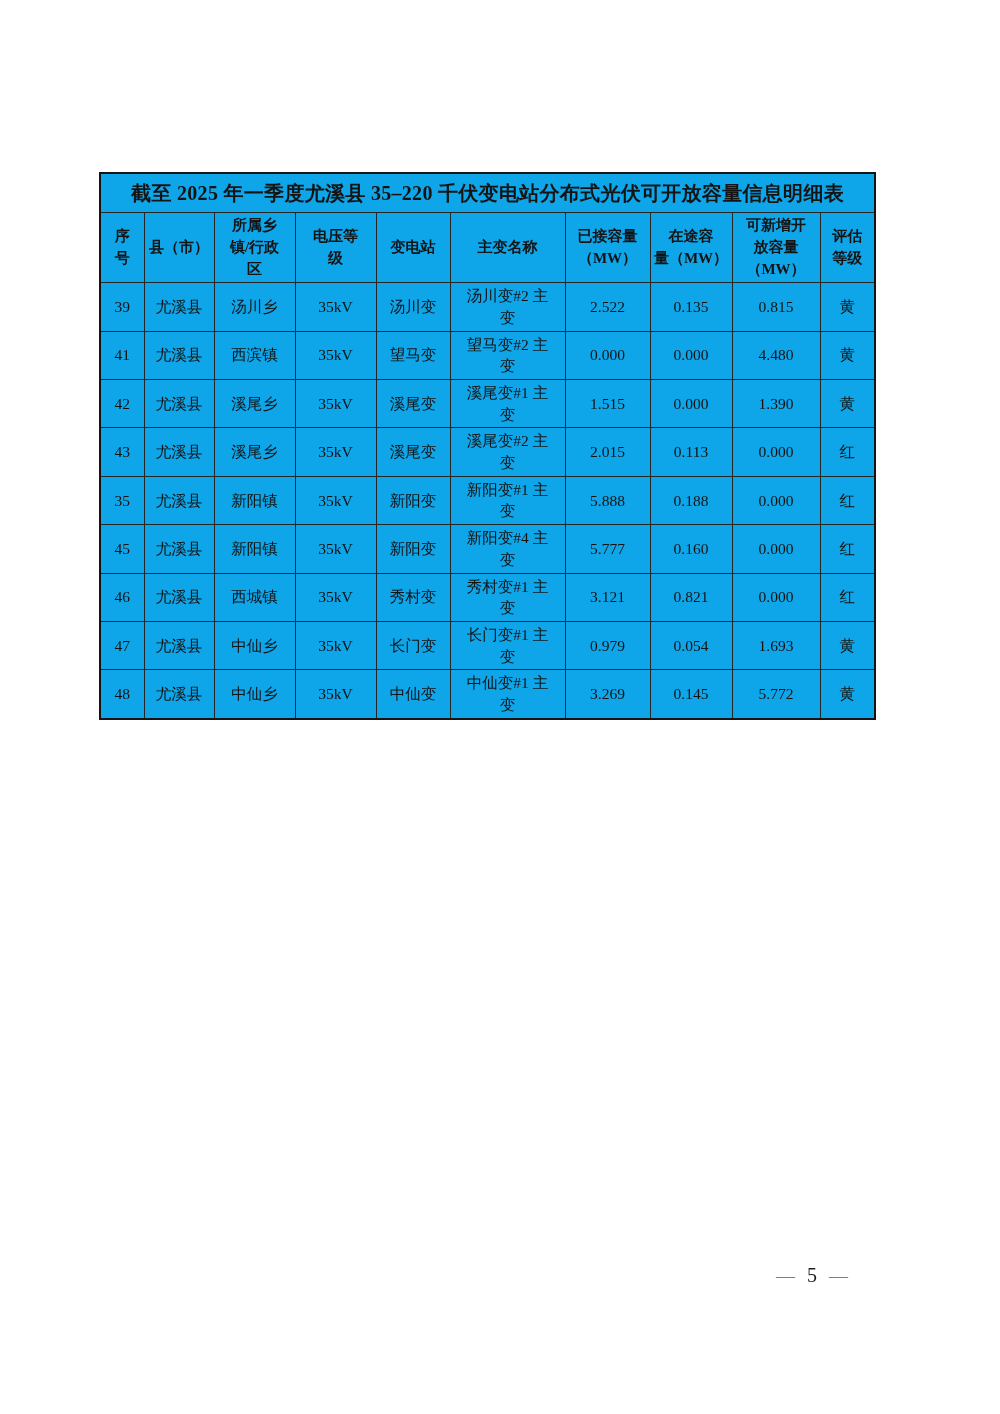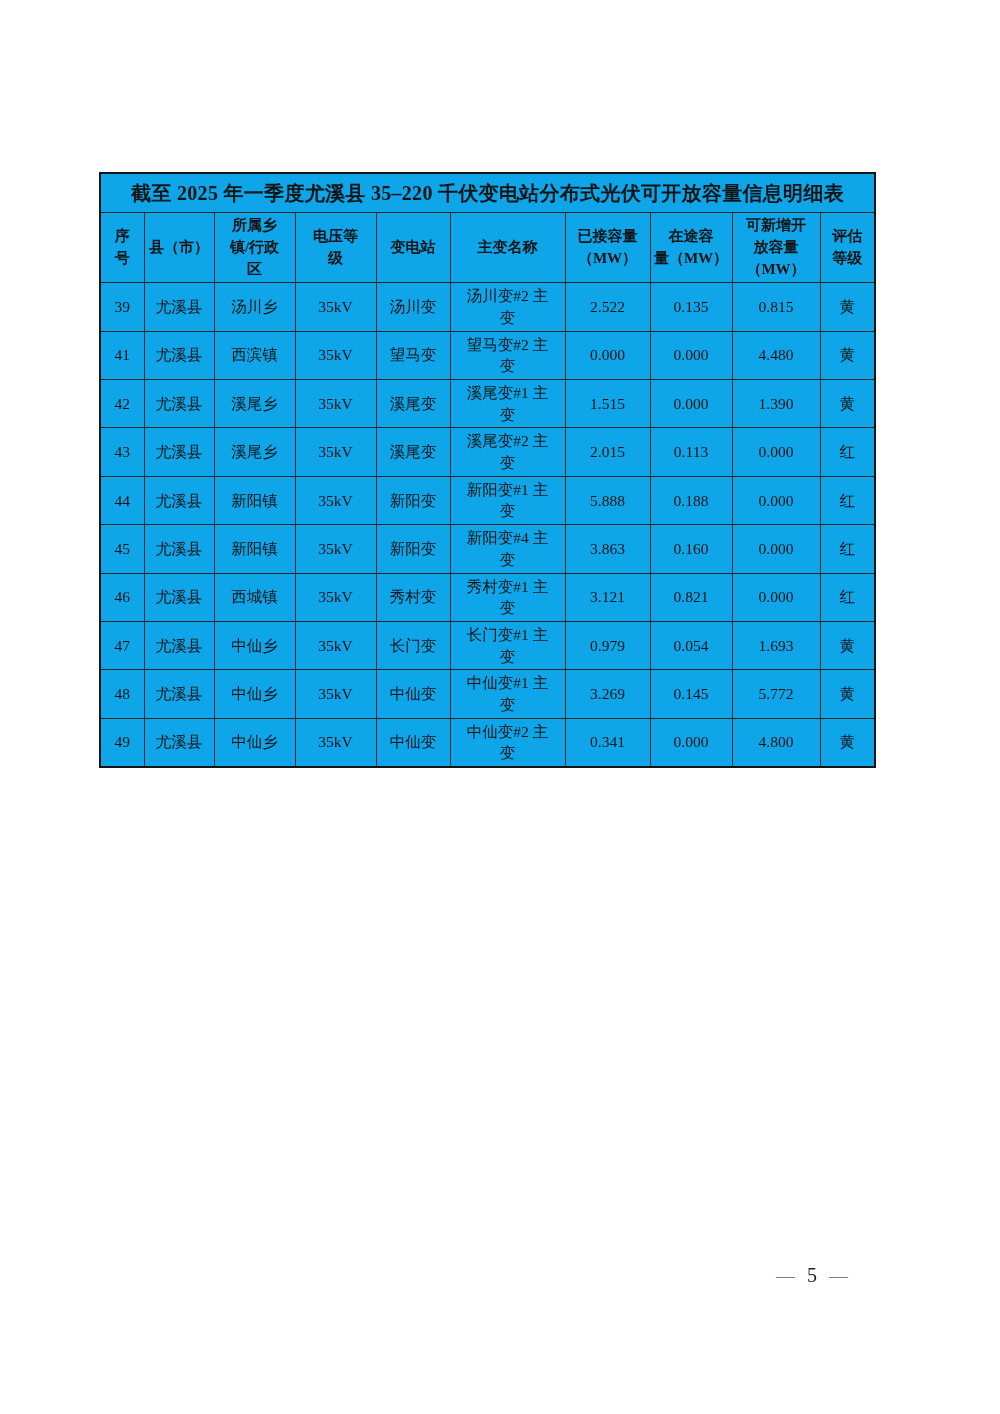--- a/index.html
+++ b/index.html
@@ -159,41 +159,41 @@
         <td>35kV</td>
         <td>溪尾变</td>
         <td>溪尾变#2 主
 变</td>
         <td>2.015</td>
         <td>0.113</td>
         <td>0.000</td>
         <td>红</td>
       </tr>
       <tr class="row-data">
-        <td>44</td>
+        <td>35</td>
         <td>尤溪县</td>
         <td>新阳镇</td>
         <td>35kV</td>
         <td>新阳变</td>
         <td>新阳变#1 主
 变</td>
         <td>5.888</td>
         <td>0.188</td>
         <td>0.000</td>
         <td>红</td>
       </tr>
       <tr class="row-data">
         <td>45</td>
         <td>尤溪县</td>
         <td>新阳镇</td>
         <td>35kV</td>
         <td>新阳变</td>
         <td>新阳变#4 主
 变</td>
-        <td>3.863</td>
+        <td>5.777</td>
         <td>0.160</td>
         <td>0.000</td>
         <td>红</td>
       </tr>
       <tr class="row-data">
         <td>46</td>
         <td>尤溪县</td>
         <td>西城镇</td>
         <td>35kV</td>
         <td>秀村变</td>
@@ -221,33 +221,20 @@
         <td>48</td>
         <td>尤溪县</td>
         <td>中仙乡</td>
         <td>35kV</td>
         <td>中仙变</td>
         <td>中仙变#1 主
 变</td>
         <td>3.269</td>
         <td>0.145</td>
         <td>5.772</td>
-        <td>黄</td>
-      </tr>
-      <tr class="row-data">
-        <td>49</td>
-        <td>尤溪县</td>
-        <td>中仙乡</td>
-        <td>35kV</td>
-        <td>中仙变</td>
-        <td>中仙变#2 主
-变</td>
-        <td>0.341</td>
-        <td>0.000</td>
-        <td>4.800</td>
         <td>黄</td>
       </tr>
     </tbody>
   </table>
 
   <div class="page-number">
     <span class="dash">—</span>
     <span class="num">5</span>
     <span class="dash">—</span>
   </div>

